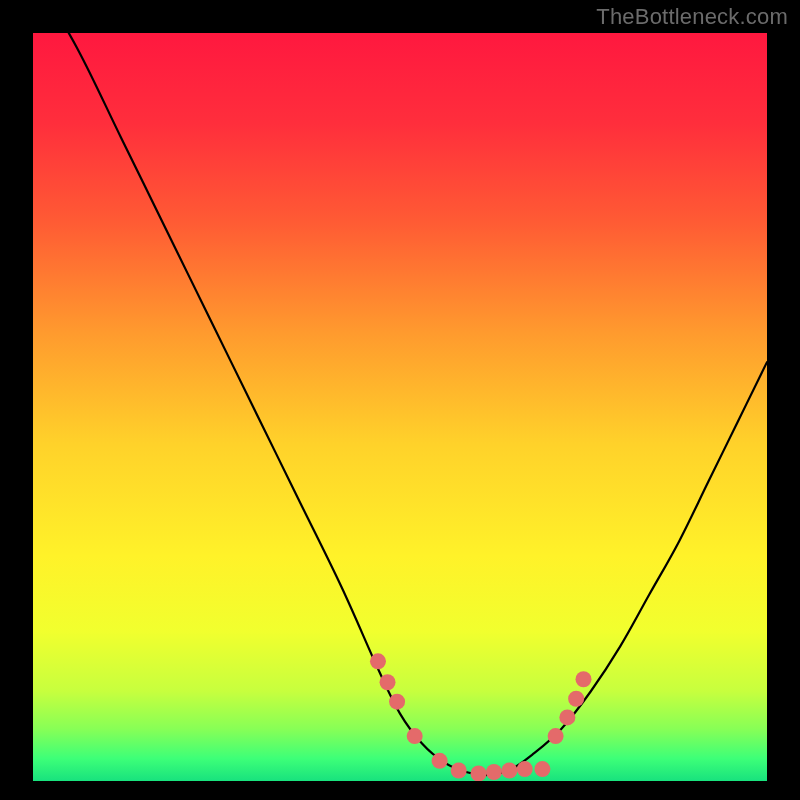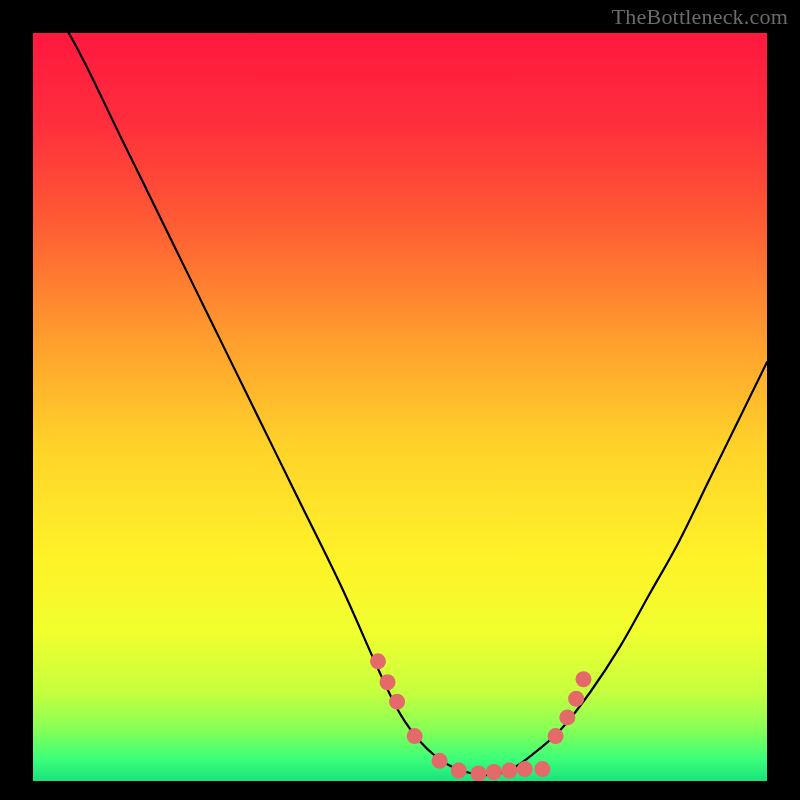--- a/index.html
+++ b/index.html
@@ -12,21 +12,20 @@
     position: relative;
     font-family: Arial, Helvetica, sans-serif;
   }
   .frame {
     position: absolute;
     top: 0;
     left: 0;
     width: 800px;
     height: 800px;
     background: #000;
-    font-family: Liberation Serif, serif;
   }
   .plot-area {
     position: absolute;
     overflow: hidden;
   }
   .watermark {
     position: absolute;
     top: 4px;
     right: 12px;
     color: #6b6b6b;

